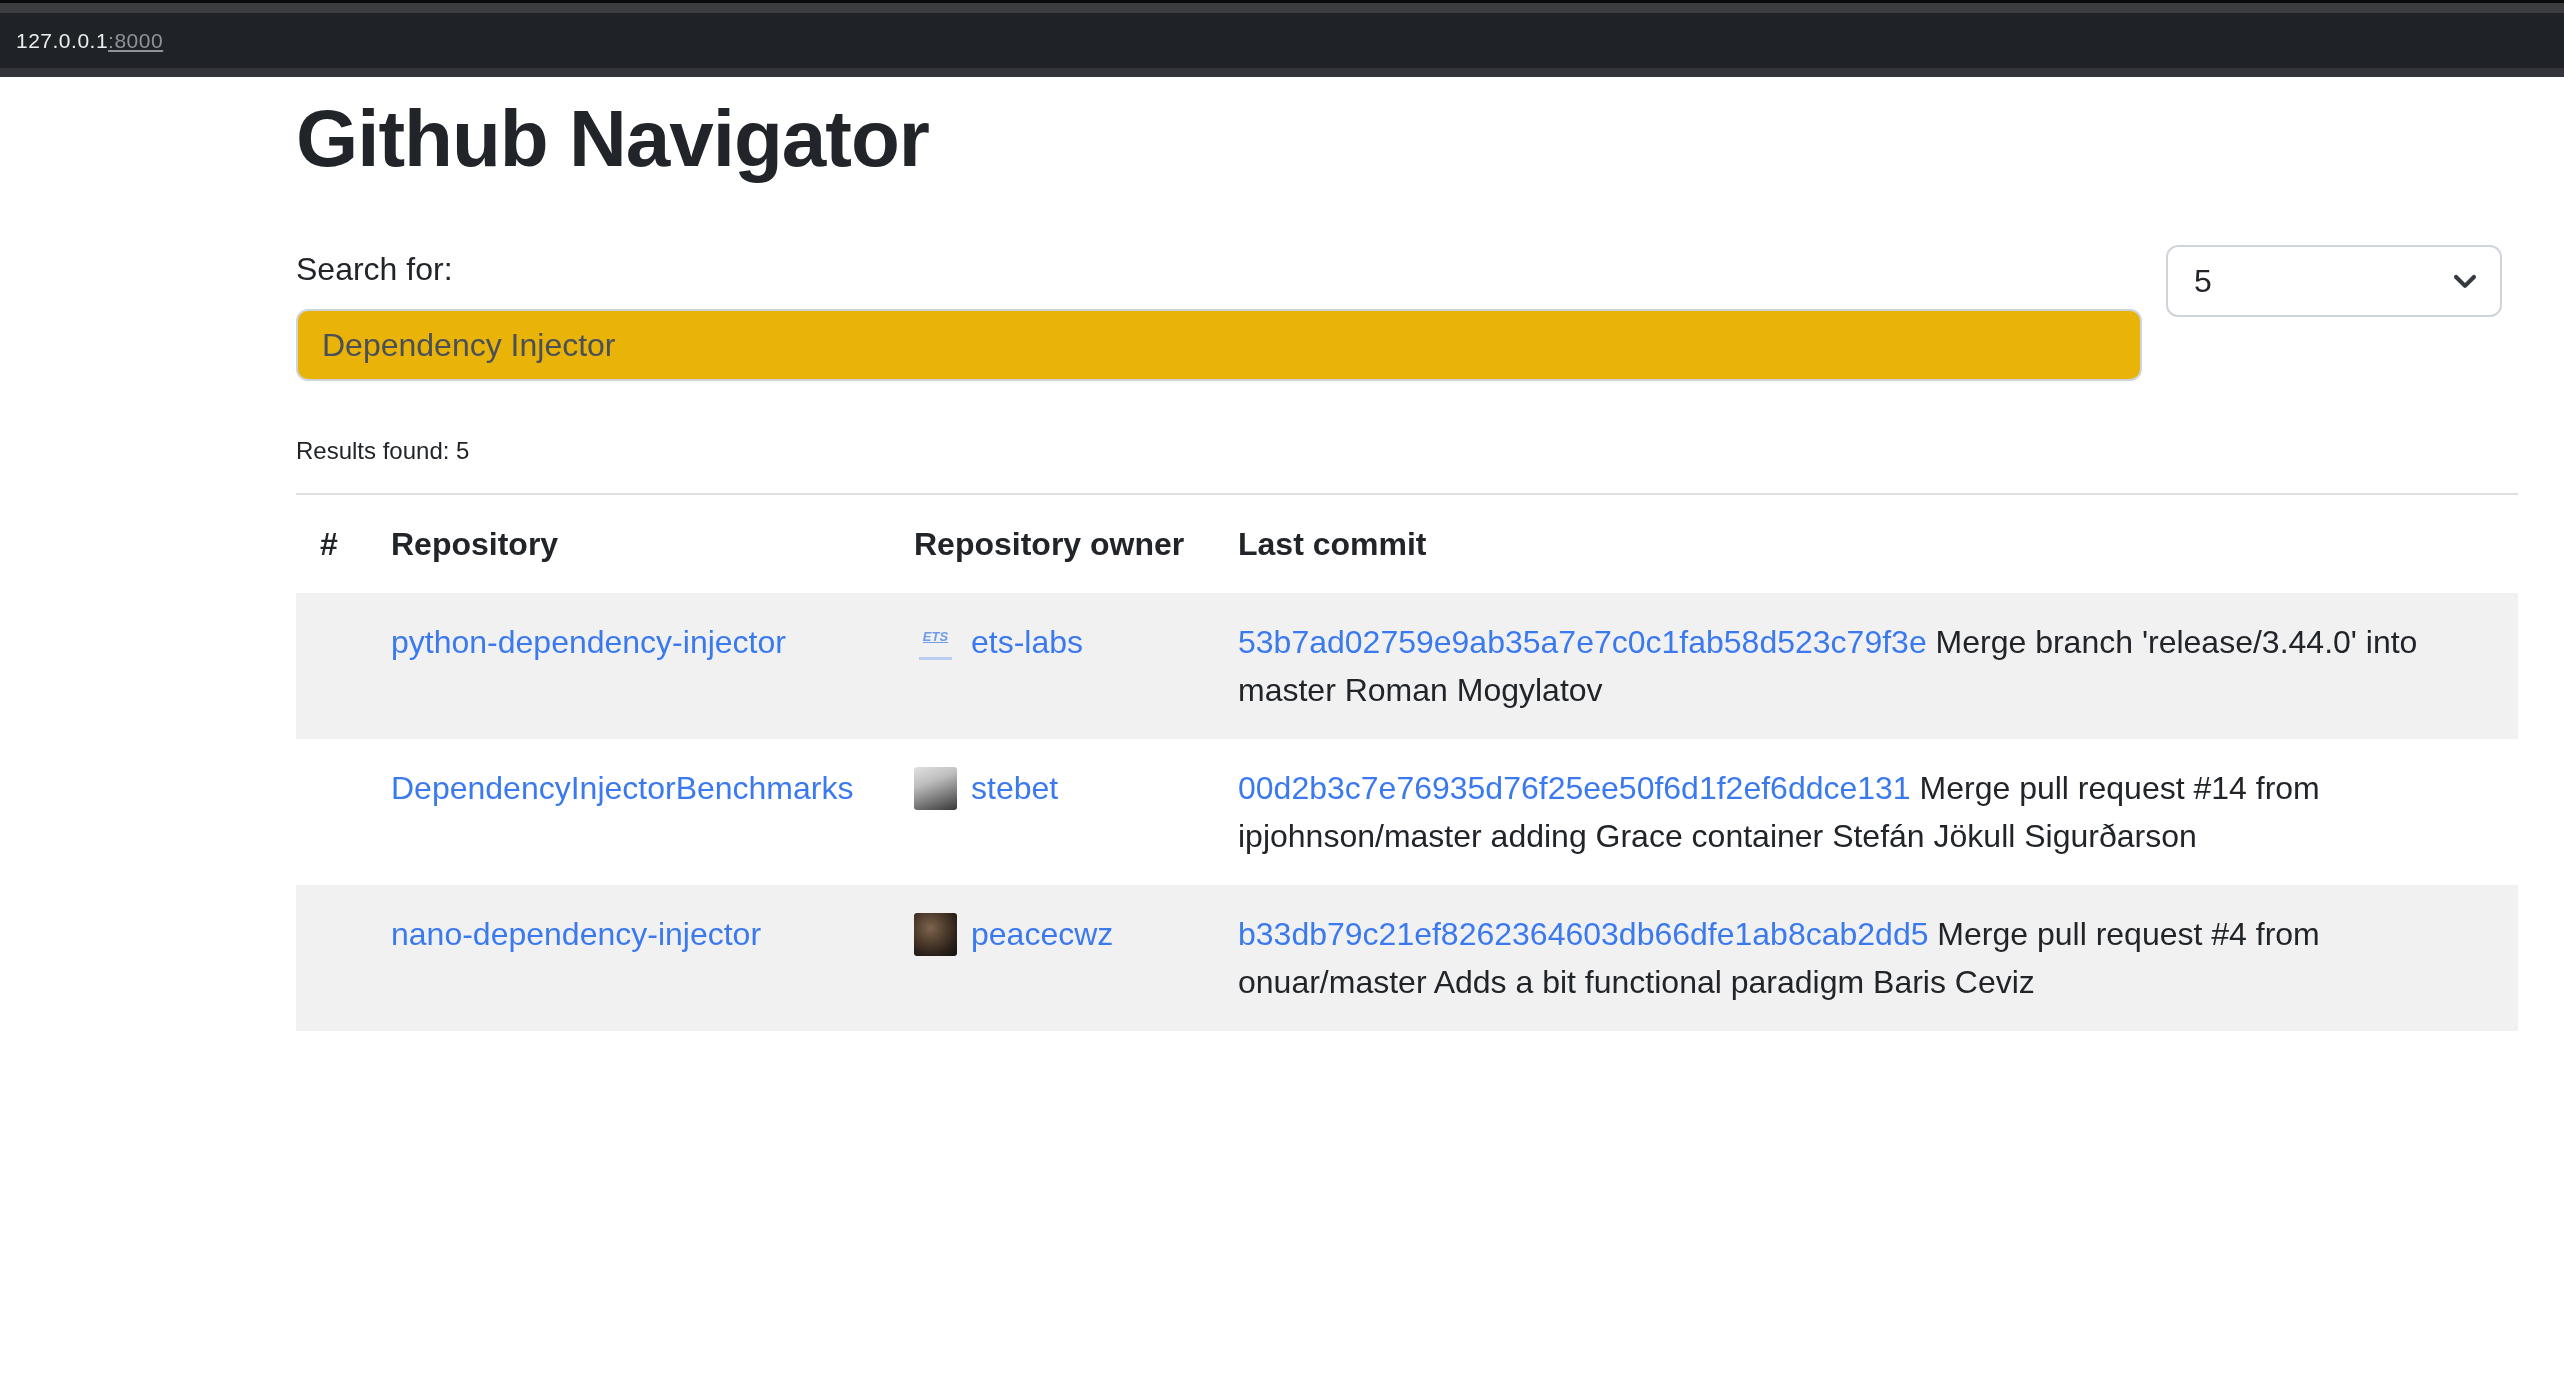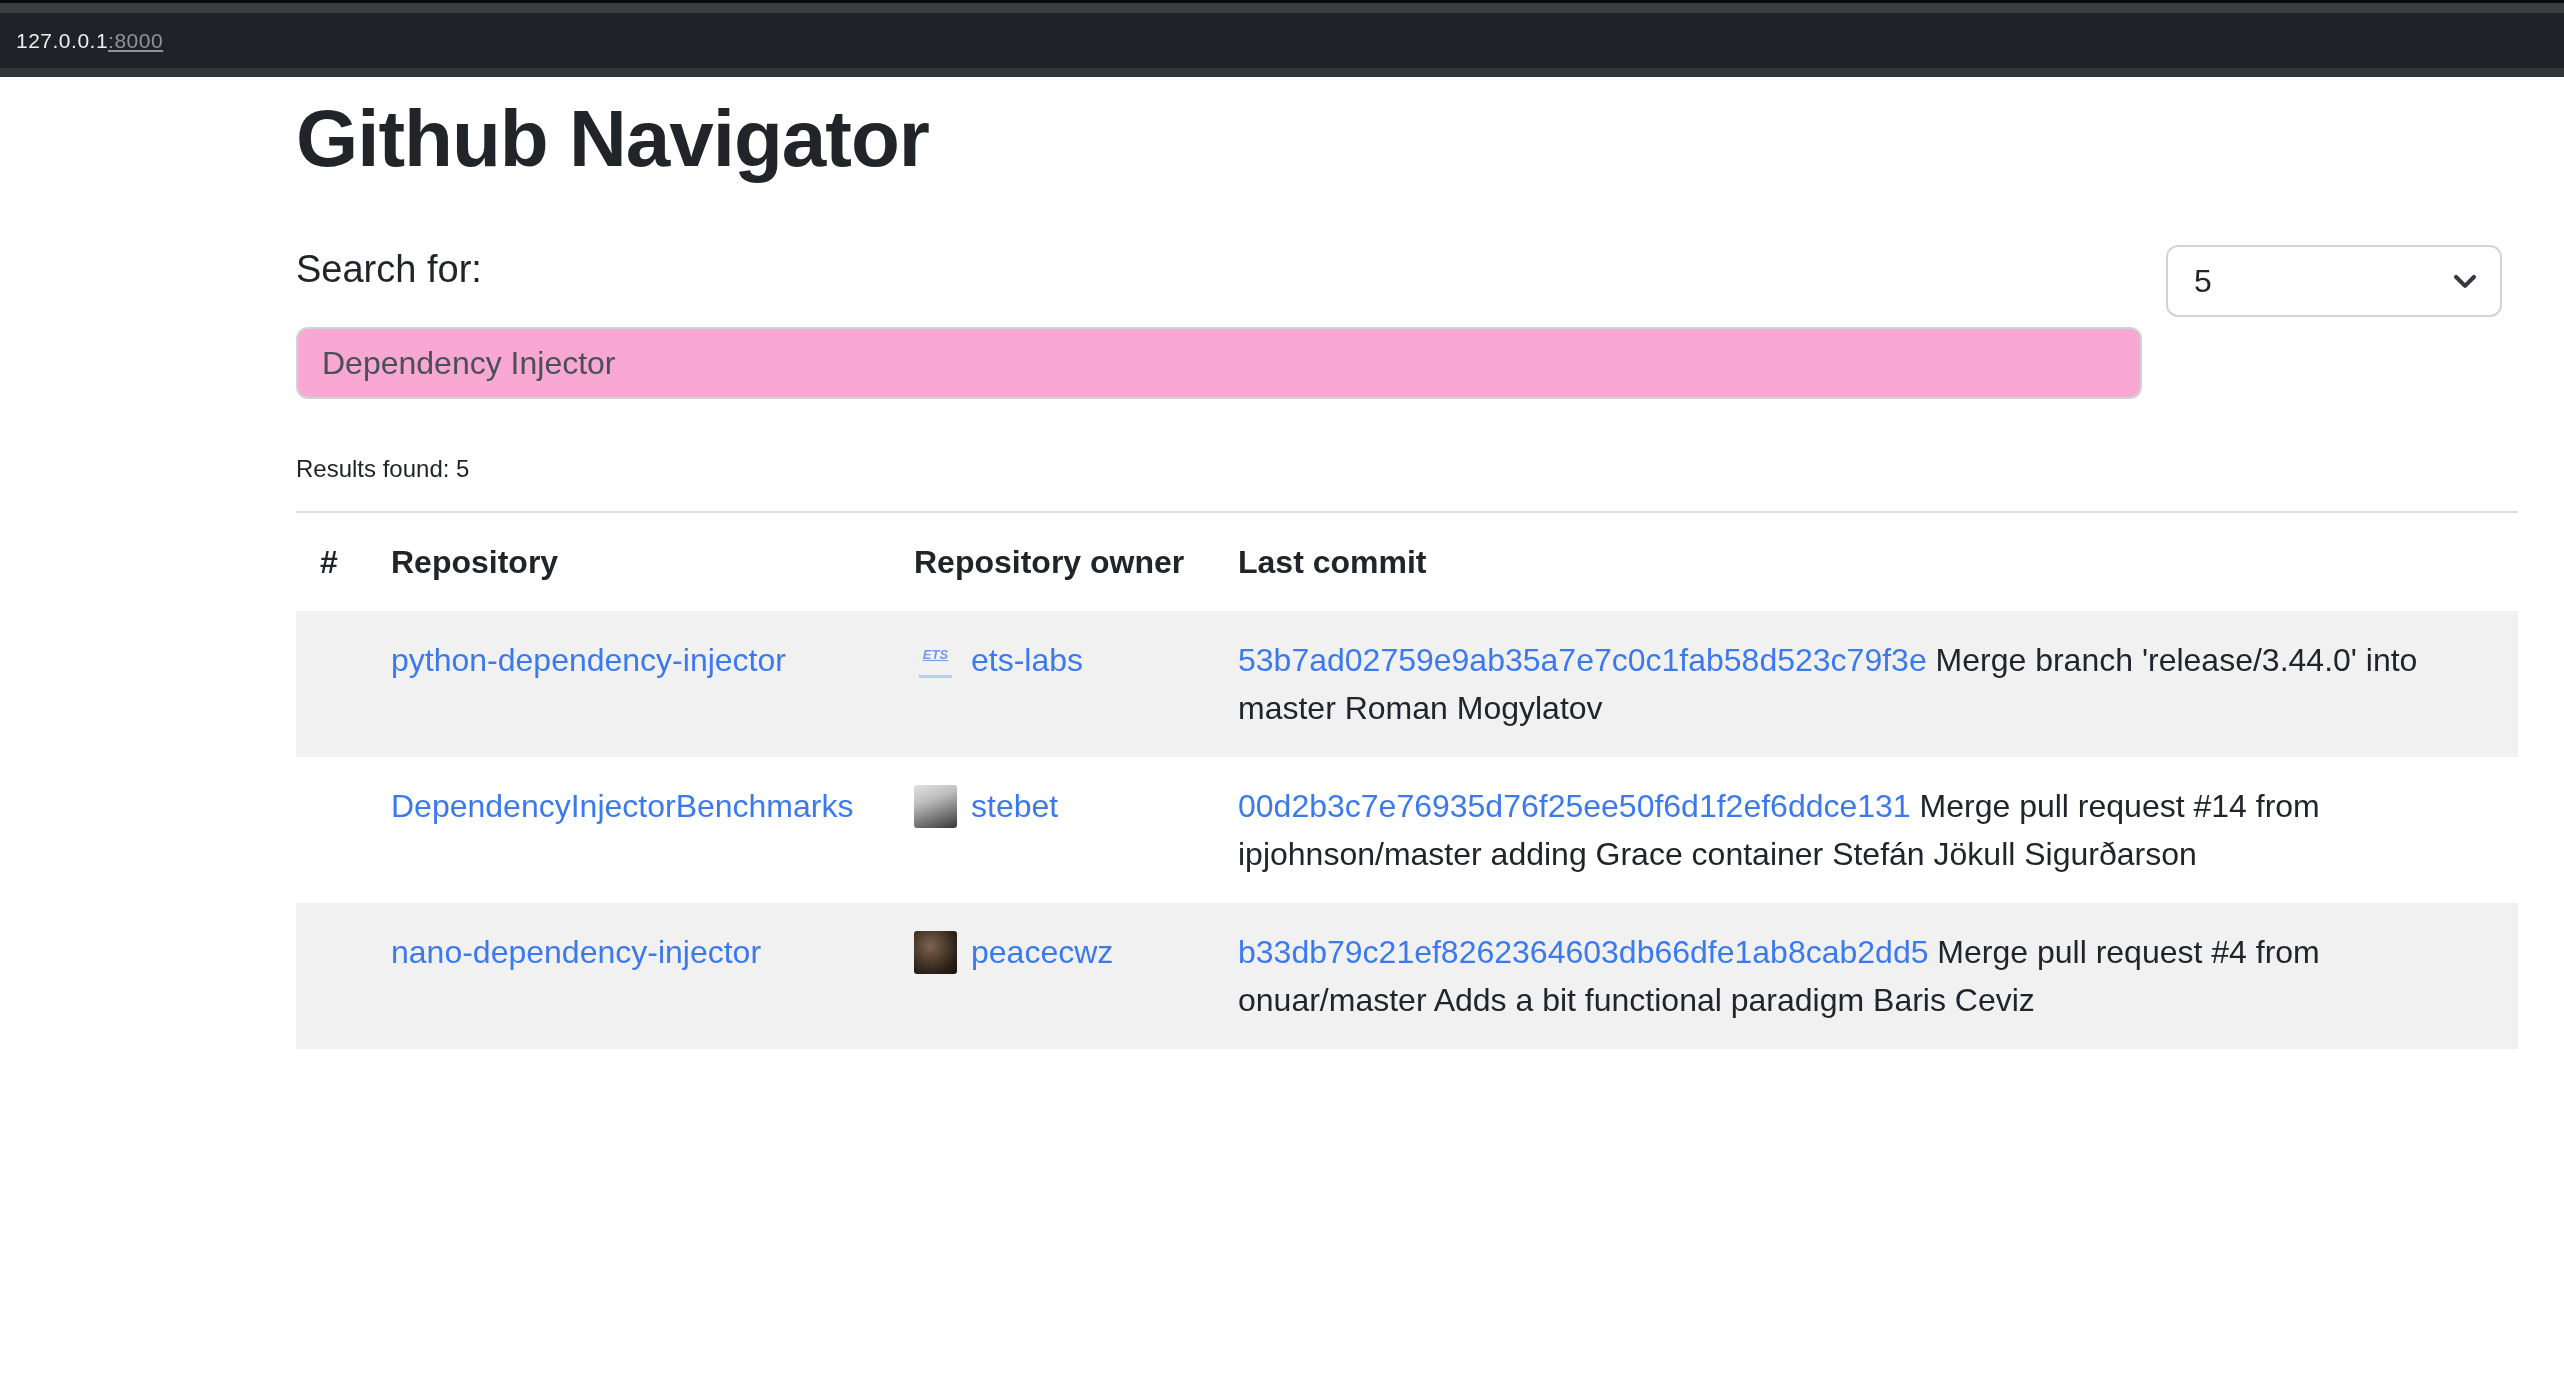--- a/index.html
+++ b/index.html
@@ -28,27 +28,27 @@
   main { padding:0 46px 16px 296px; }
   h1.page-title {
     margin:14px 0 0 0;
     font-size:80px; line-height:96px; font-weight:700;
     letter-spacing:-1px; color:#212529;
   }
 
   .form-row { display:flex; justify-content:space-between; margin-top:58px; }
   .search-group { width:1846px; }
   .limit-group { width:336px; margin-right:16px; }
-  .field-label { display:block; font-size:38px; line-height:48px; margin-bottom:34px; color:#212529; }
+  .field-label { display:block; font-size:32px; line-height:48px; margin-bottom:16px; color:#212529; }
 
   .text-input {
     width:100%; height:72px;
     border:2px solid #ced4da; border-radius:12px;
     padding:0 24px; font-size:32px; color:#495057;
-    font-family:inherit; background:#f9a8d4; outline:none;
+    font-family:inherit; background:#eab308; outline:none;
   }
 
   .select-wrap { position:relative; }
   .limit-select {
     width:100%; height:72px;
     border:2px solid #ced4da; border-radius:12px;
     padding:0 60px 0 26px; font-size:32px; color:#212529;
     font-family:inherit; background:#fff;
     appearance:none; -webkit-appearance:none; -moz-appearance:none;
     outline:none;

